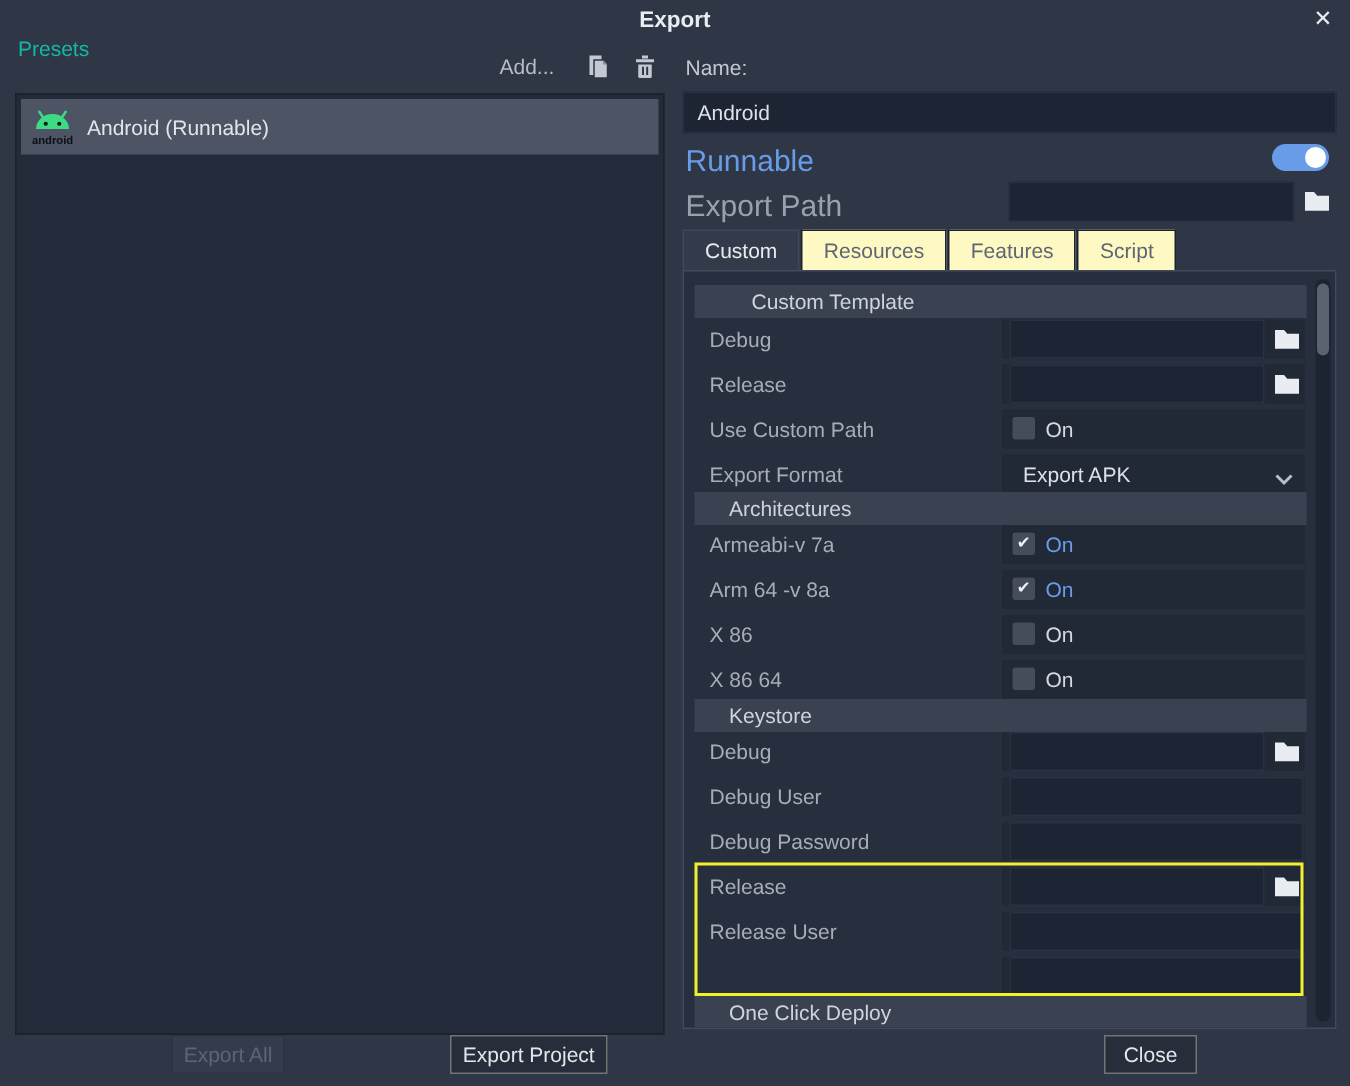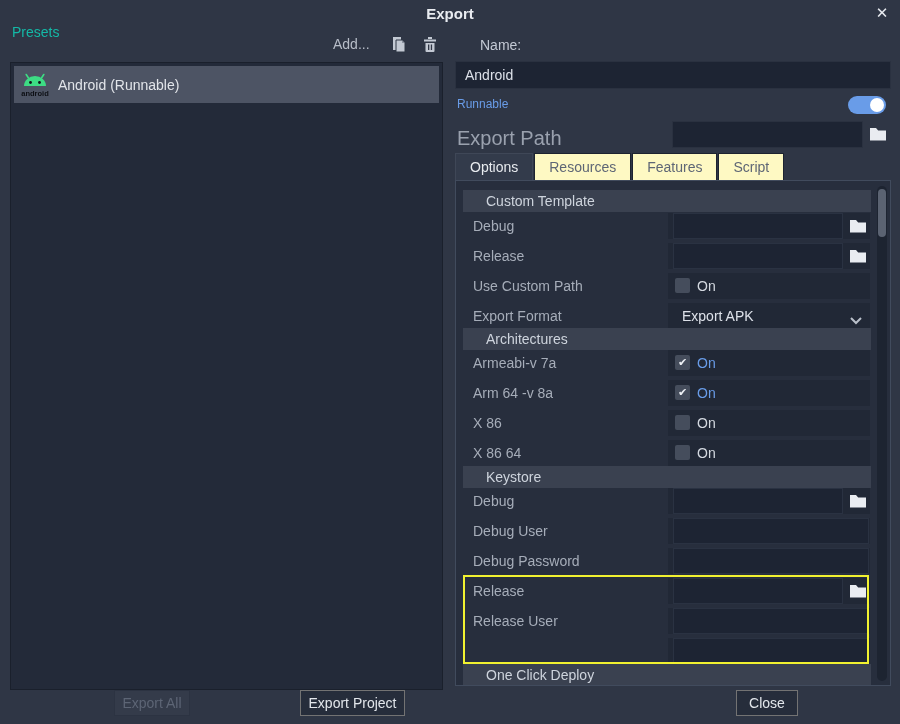--- a/index.html
+++ b/index.html
@@ -14,23 +14,23 @@
   .presets-label{position:absolute;left:12px;top:24px;font-size:14px;color:#14b8a6;text-align:center;}
   .add-btn{position:absolute;left:333px;top:36px;font-size:14px;color:#b7bdc8;cursor:pointer;}
   .tool-icon{position:absolute;top:36px;width:18px;height:18px;cursor:pointer;}
   .tool-icon svg{display:block;}
   .preset-list{position:absolute;left:10px;top:62px;width:433px;height:628px;background:#232a39;border:1px solid #1a202c;}
   .preset-item{position:absolute;left:3px;top:3px;width:425px;height:37px;background:#4d5464;display:flex;align-items:center;cursor:pointer;}
   .preset-item .p-icon{margin-left:5px;width:32px;height:32px;}
   .preset-item .p-label{margin-left:7px;font-size:14px;color:#e2e5ea;}
 
   
-  .name-label{position:absolute;left:457px;top:37px;font-size:14px;color:#c3c9d4;margin-left:23px;}
+  .name-label{position:absolute;left:457px;top:37px;font-size:14px;color:#c3c9d4;}
   .name-input{position:absolute;left:455px;top:61px;width:436px;height:28px;background:#1d2433;border:1px solid #2a3140;color:#dde1e9;font-size:14px;line-height:26px;padding:0 9px;}
-  .runnable-link{position:absolute;left:457px;top:97px;font-size:12px;color:#699ce8;cursor:pointer;}
+  .runnable-link{position:absolute;left:457px;top:97px;font-size:20px;color:#699ce8;cursor:pointer;}
   .toggle{position:absolute;left:848px;top:96px;width:38px;height:18px;border-radius:9px;background:#699ce8;cursor:pointer;}
   .toggle .knob{position:absolute;right:2px;top:2px;width:14px;height:14px;border-radius:50%;background:#ffffff;}
   .exportpath-label{position:absolute;left:457px;top:127px;font-size:20px;color:#9aa1ae;}
   .exportpath-input{position:absolute;left:672px;top:121px;width:191px;height:27px;background:#1d2433;border:1px solid #2a3140;}
   .exportpath-folder{position:absolute;left:868px;top:125px;width:20px;height:18px;cursor:pointer;}
 
   
   .tabs{position:absolute;left:455px;top:153px;height:27px;display:flex;}
   .tab{height:27px;padding:0 14px;font-size:14px;line-height:26px;color:#5e6675;background:#fef9c3;border:1px solid #1d2330;border-bottom:none;margin-right:1px;cursor:pointer;}
   .tab.active{background:#333b4b;color:#e8ebef;border-color:#3f4757;}
@@ -111,29 +111,29 @@
     </div>
   <div class="exportpath-label">Export Path</div>
   <div class="exportpath-input"></div>
   <div class="exportpath-folder">
     <svg width="20" height="18" viewBox="0 0 20 18">
         <path d="M2 3h6l2.2 2.5H18v10H2z" fill="#e9ecf1"></path>
       </svg>
   </div>
 
   <div class="tabs">
-      <div class="tab active">Options</div>
+      <div class="tab active">Custom</div>
       <div class="tab">Resources</div>
       <div class="tab">Features</div>
       <div class="tab">Script</div>
     </div>
 
   <div class="opt-panel">
     <div>
-        <div class="sect" style="top: 9px;">
+        <div class="sect" style="top: 9px; padding-left: 15px;">
           <span>Custom Template</span>
         </div>
         <div class="row" style="top: 30px;">
           <div class="rlabel">Debug</div>
           <div class="strip">
             <div class="inp short"></div>
             <div class="fbtn"><svg width="20" height="18" viewBox="0 0 20 18">
                 <path d="M2 3h6l2.2 2.5H18v10H2z" fill="#e9ecf1"></path>
               </svg></div>
           </div>

